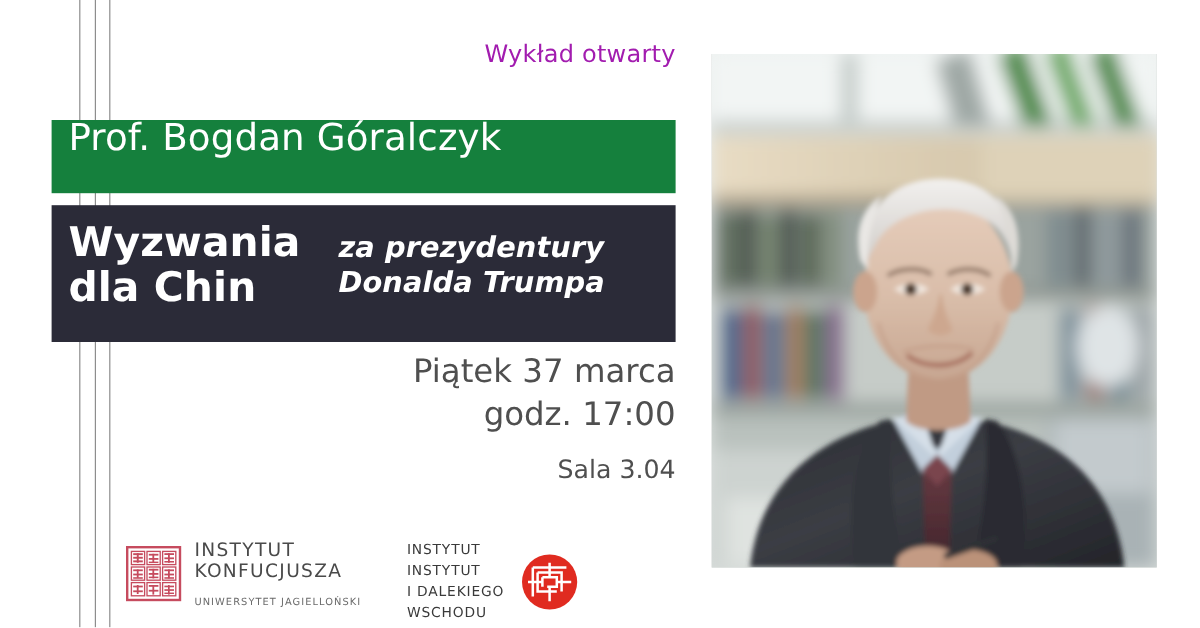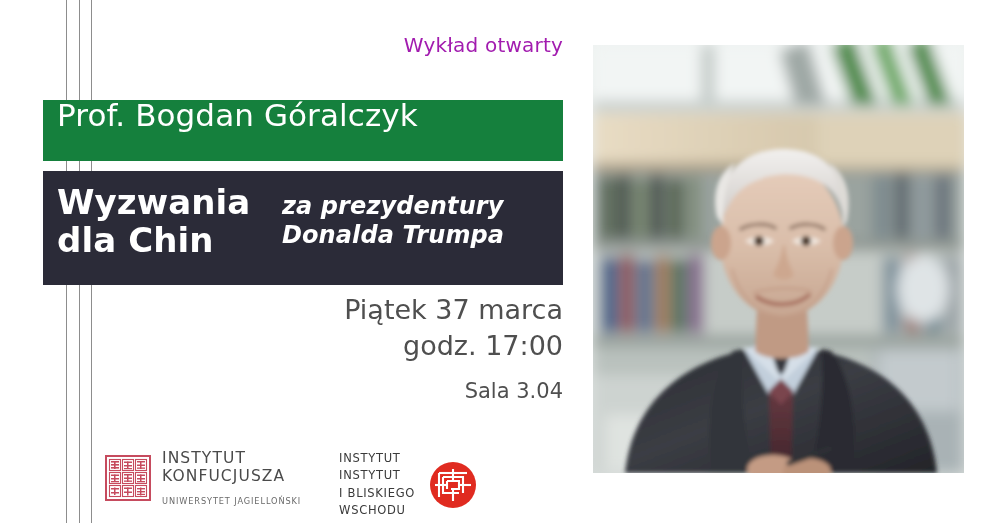--- a/index.html
+++ b/index.html
@@ -273,21 +273,21 @@
         <div class="ik-l1">INSTYTUT</div>
         <div class="ik-l2">KONFUCJUSZA</div>
         <div class="ik-l3">UNIWERSYTET JAGIELLOŃSKI</div>
       </div>
     </div>
 
     <div class="logo-ibidw">
       <div class="ibidw-text">
         <div>INSTYTUT</div>
         <div>INSTYTUT</div>
-        <div>I BLISKIEGO</div>
+        <div>I DALEKIEGO</div>
         <div>WSCHODU</div>
       </div>
       <div class="ibidw-mark">
         <svg width="48" height="48" viewBox="0 0 48 48" aria-hidden="true">
           <circle cx="24" cy="24" r="23" fill="#e02b20"></circle>
           <g fill="none" stroke="#ffffff" stroke-width="2.1">
             <path d="M10 12 H38"></path>
             <path d="M10 12 V36"></path>
             <path d="M14 16 H34 V32"></path>
             <path d="M14 16 V32 H30"></path>

